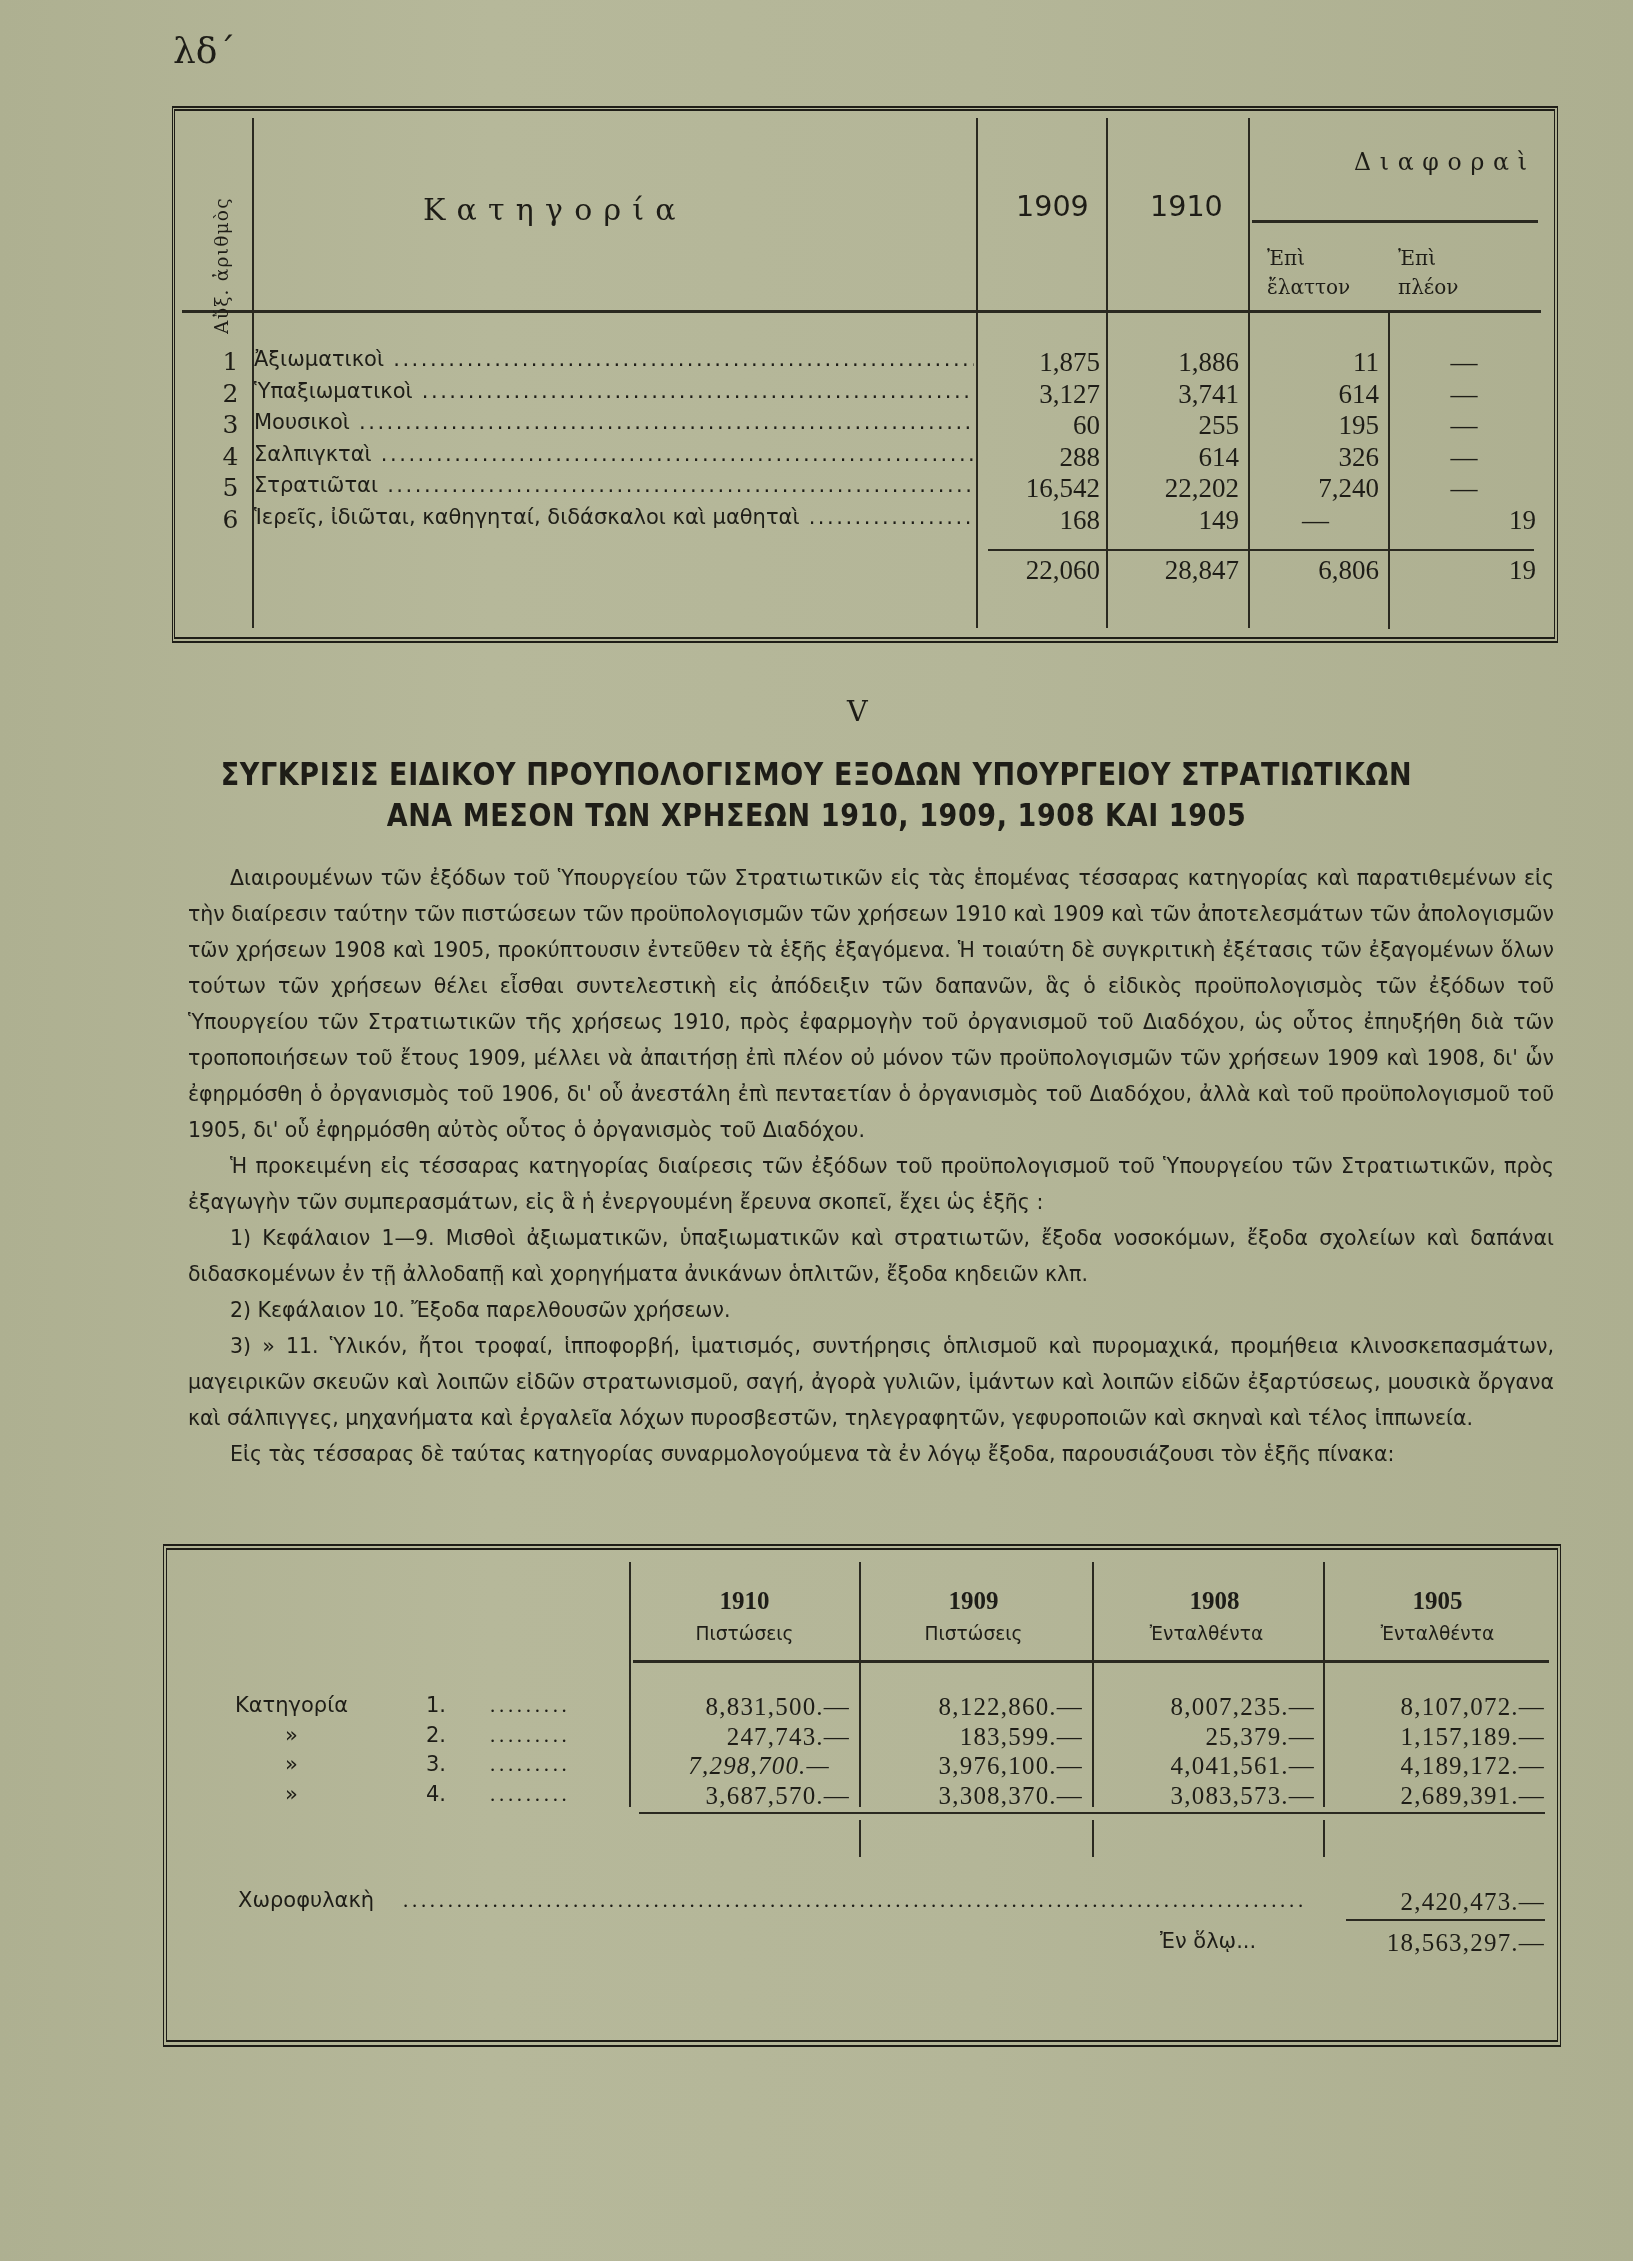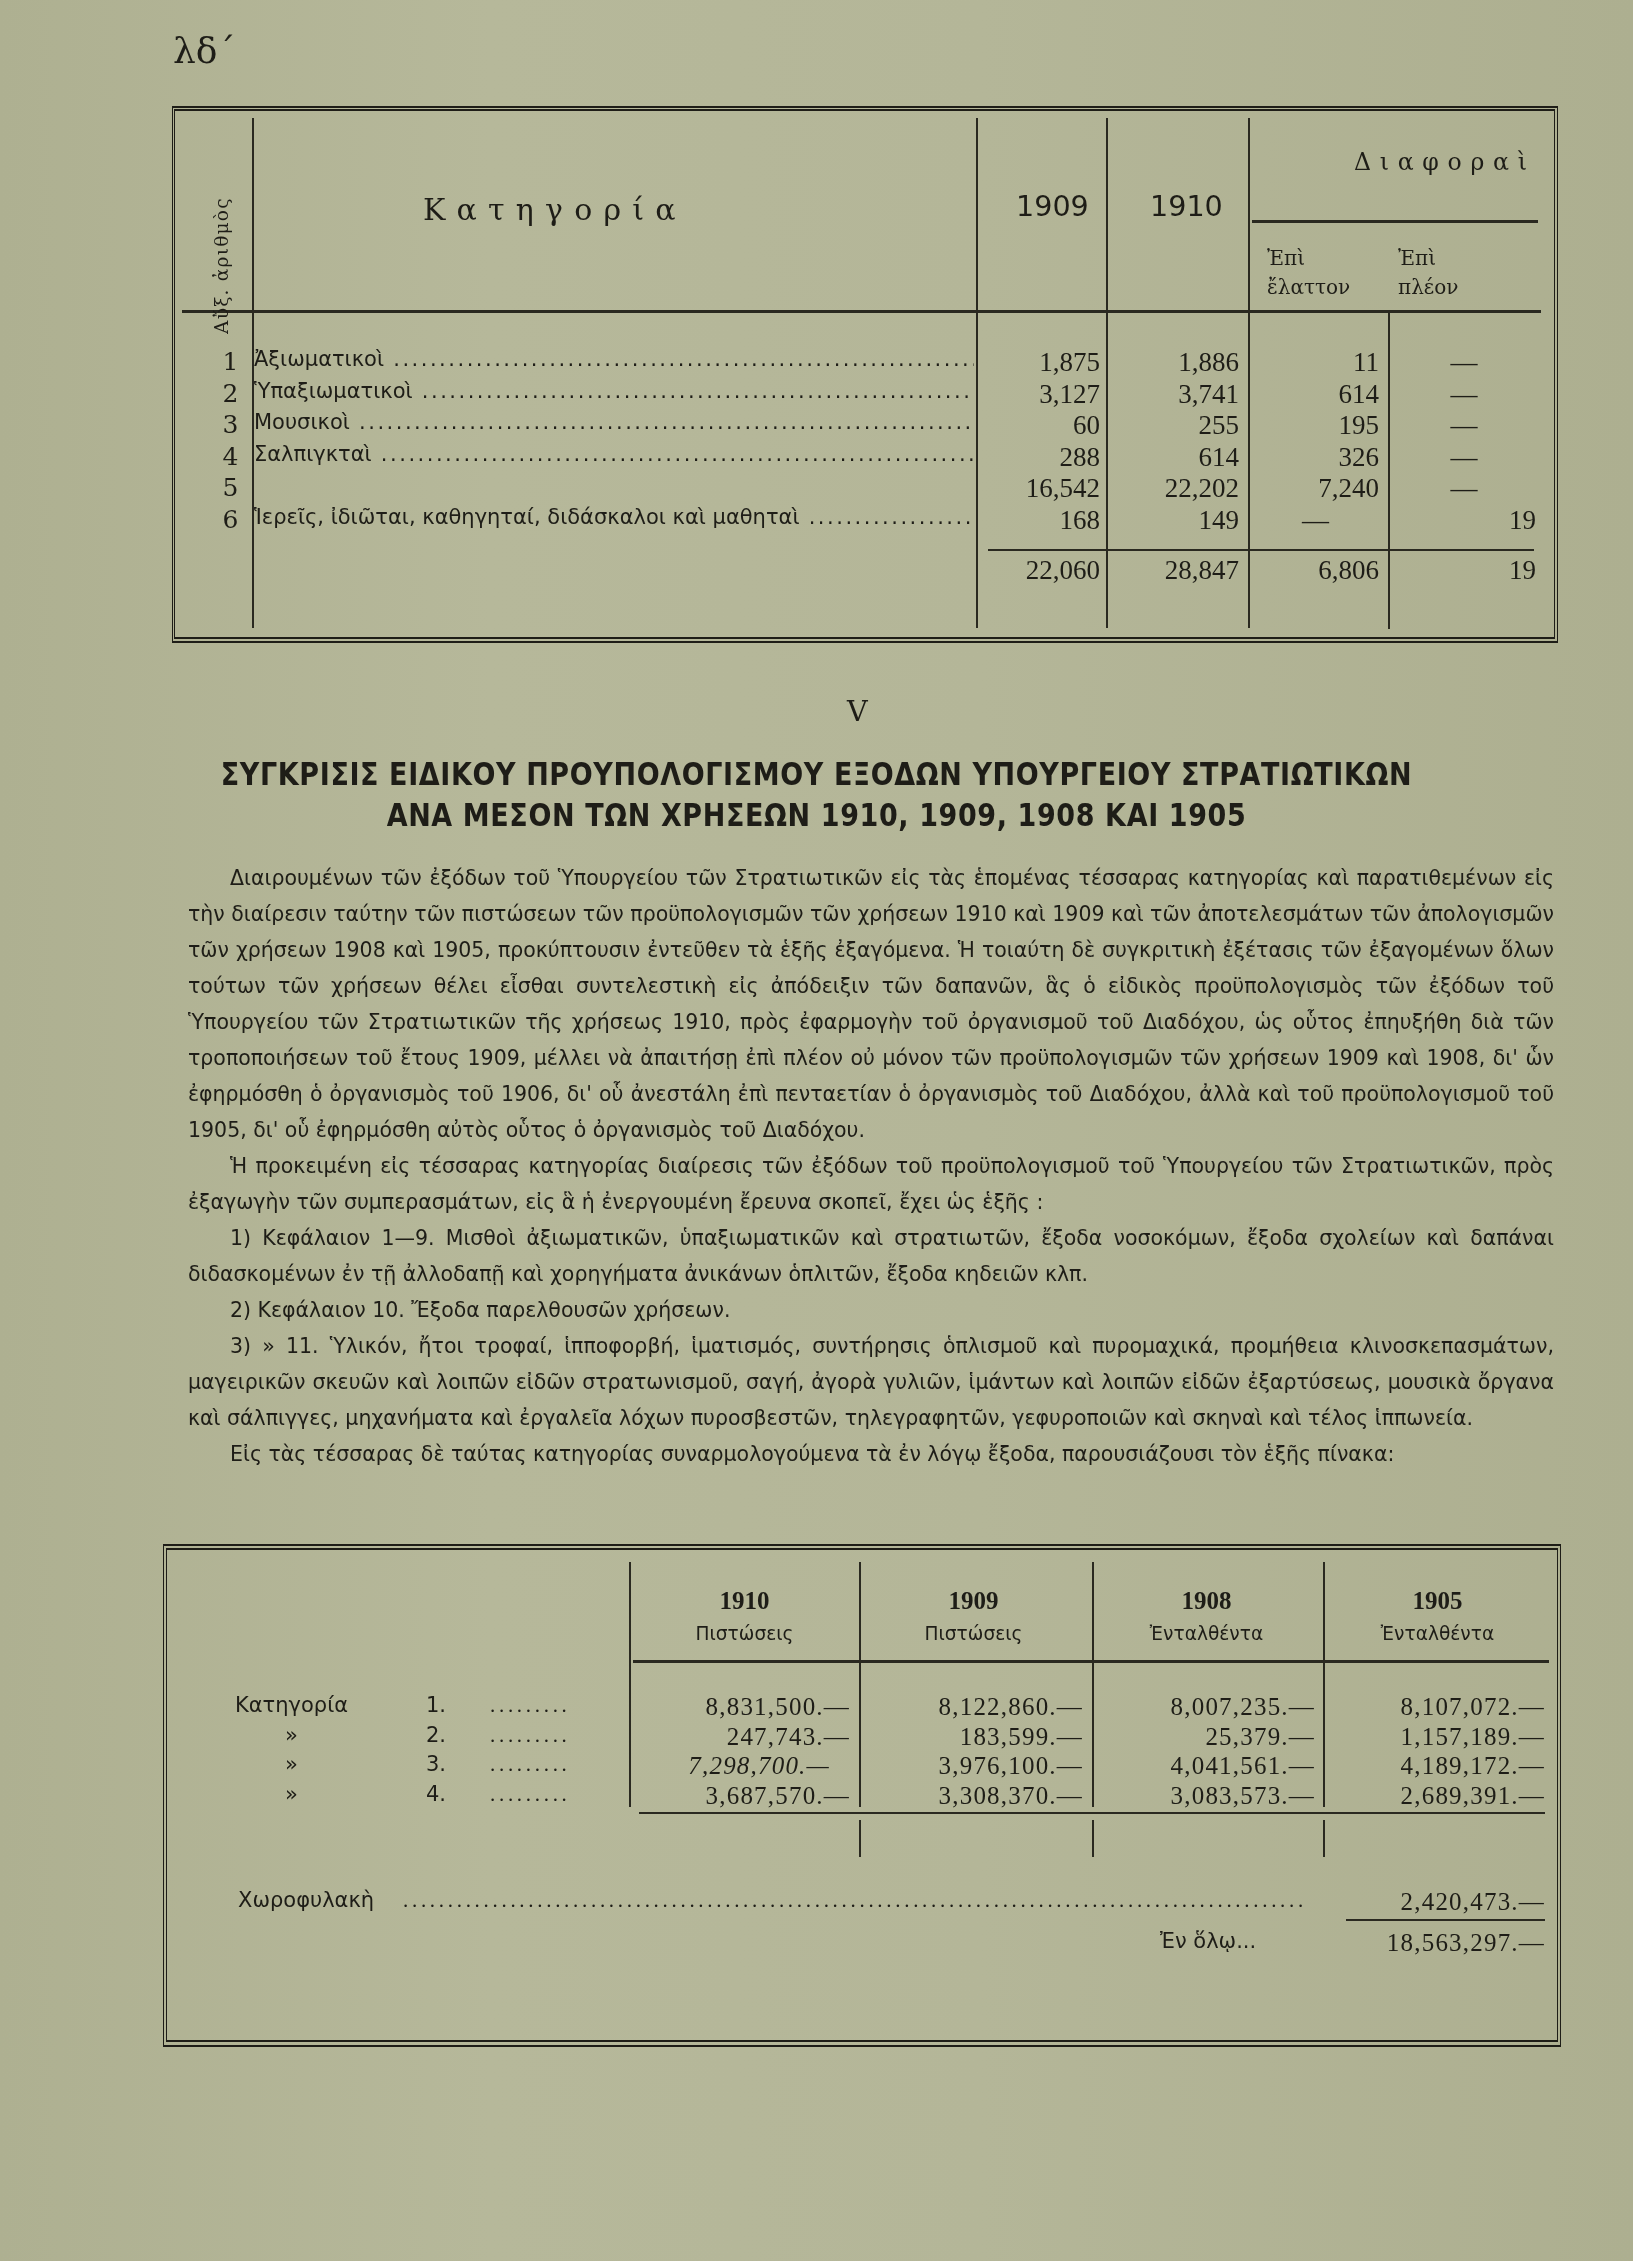--- a/index.html
+++ b/index.html
@@ -106,20 +106,21 @@
       <div class="row" style="top: 331px;">
         <span class="idx">4</span>
         <span class="lbl">Σαλπιγκταὶ</span>
         <span class="num" style="left: 807px; width: 118px;">288</span>
         <span class="num" style="left: 937px; width: 127px;">614</span>
         <span class="num" style="left: 1077px; width: 127px;">326</span>
         <span class="num" style="left: 1217px; width: 144px; text-align: center;">—</span>
       </div>
       <div class="row" style="top: 362px;">
         <span class="idx">5</span>
+        <span class="lbl">Στρατιῶται</span>
         <span class="num" style="left: 807px; width: 118px;">16,542</span>
         <span class="num" style="left: 937px; width: 127px;">22,202</span>
         <span class="num" style="left: 1077px; width: 127px;">7,240</span>
         <span class="num" style="left: 1217px; width: 144px; text-align: center;">—</span>
       </div>
       <div class="row" style="top: 394px;">
         <span class="idx">6</span>
         <span class="lbl">Ἱερεῖς, ἰδιῶται, καθηγηταί, διδάσκαλοι καὶ μαθηταὶ</span>
         <span class="num" style="left: 807px; width: 118px;">168</span>
         <span class="num" style="left: 937px; width: 127px;">149</span>
@@ -159,21 +160,21 @@
   <div class="vline" style="left:1156px; top:270px; height:37px;"></div>
   <div class="hline" style="left:466px; top:110px; width:916px;"></div>
   <div class="hline" style="left:472px; top:262px; width:906px; height:1.9px;"></div>
   <div class="hline" style="left:1179px; top:369px; width:199px; height:1.9px;"></div>
 
   <div id="t2-headers">
       <div class="t2-yr" style="left: 466px; top: 37px;">1910</div>
       <div class="t2-sub" style="left: 466px; top: 73px;">Πιστώσεις</div>
       <div class="t2-yr" style="left: 695px; top: 37px;">1909</div>
       <div class="t2-sub" style="left: 695px; top: 73px;">Πιστώσεις</div>
-      <div class="t2-yr" style="left: 928px; top: 37px;">1908</div>
+      <div class="t2-yr" style="left: 928px; top: 37px; padding-left: 8px;">1908</div>
       <div class="t2-sub" style="left: 928px; top: 73px;">Ἐνταλθέντα</div>
       <div class="t2-yr" style="left: 1159px; top: 37px;">1905</div>
       <div class="t2-sub" style="left: 1159px; top: 73px;">Ἐνταλθέντα</div>
     </div>
   <div id="t2-rows">
       <div class="t2row" style="top: 143px;">
         <span class="t2-label" style="left: 68px;">Κατηγορία</span>
         <span class="t2-label" style="left: 259px;">1.</span>
         <span class="dots" style="left: 323px;">.........</span>
         <span class="t2-cell" style="left: 472px;">8,831,500.—</span>

